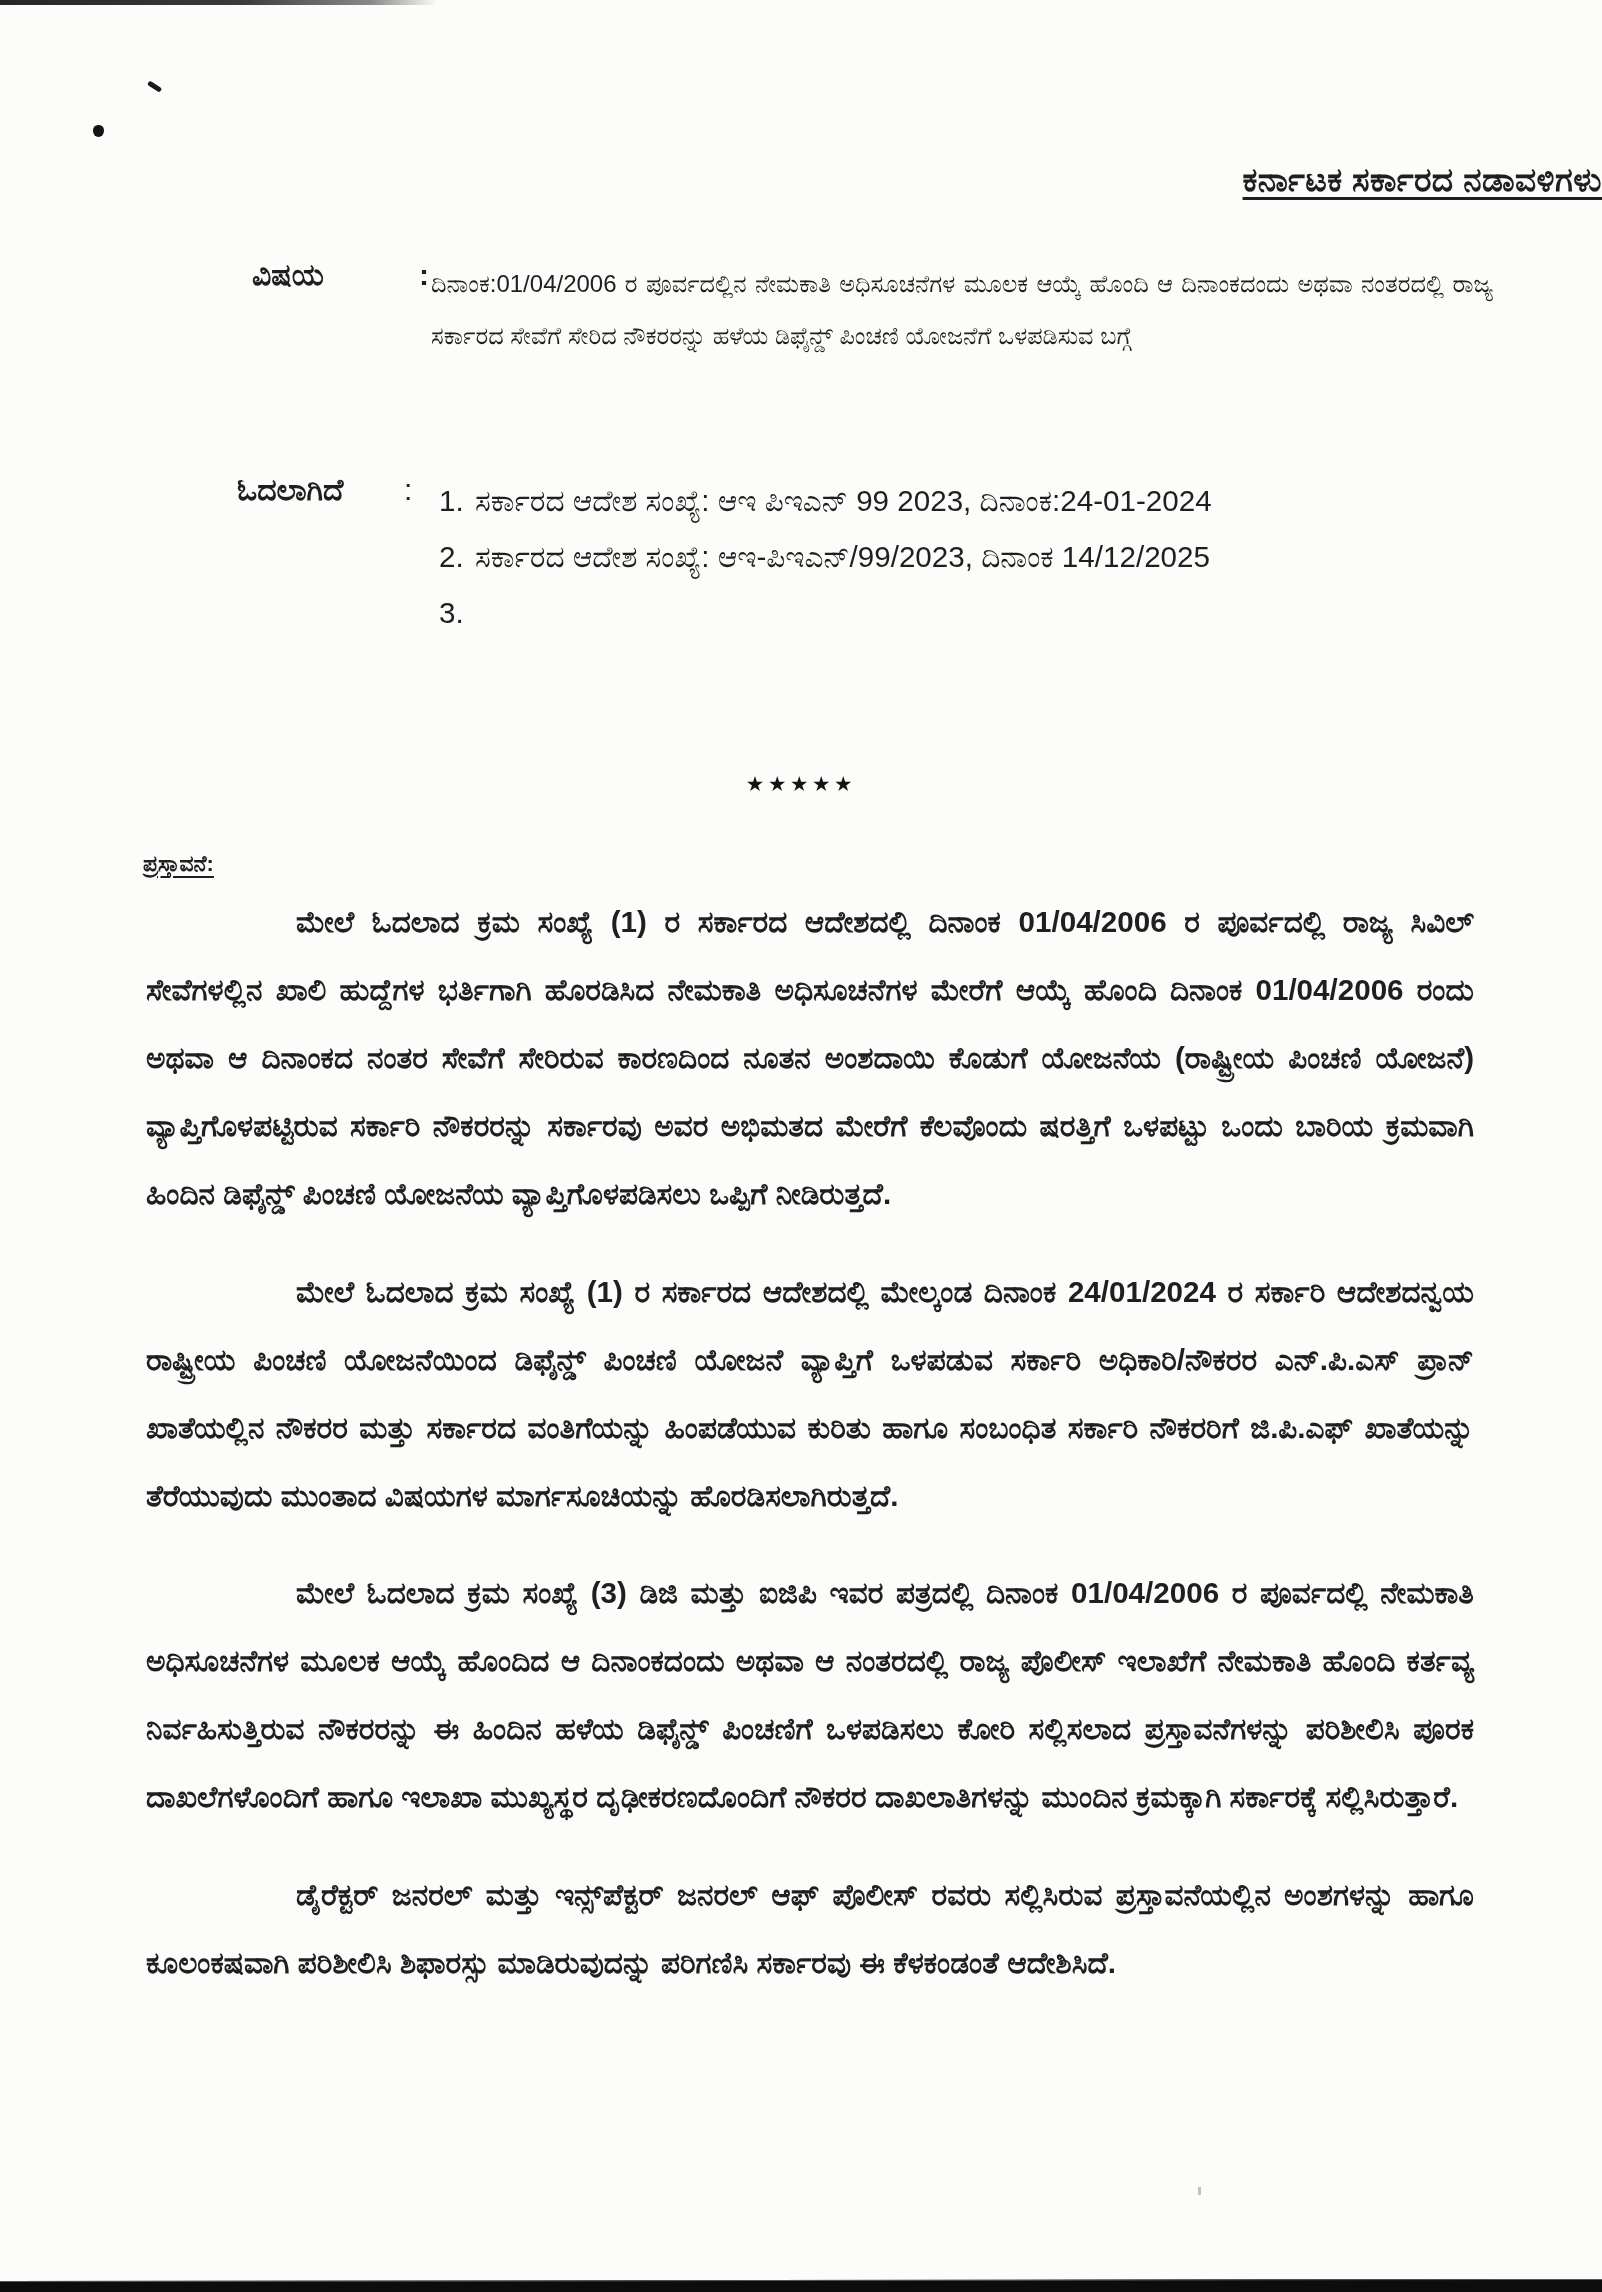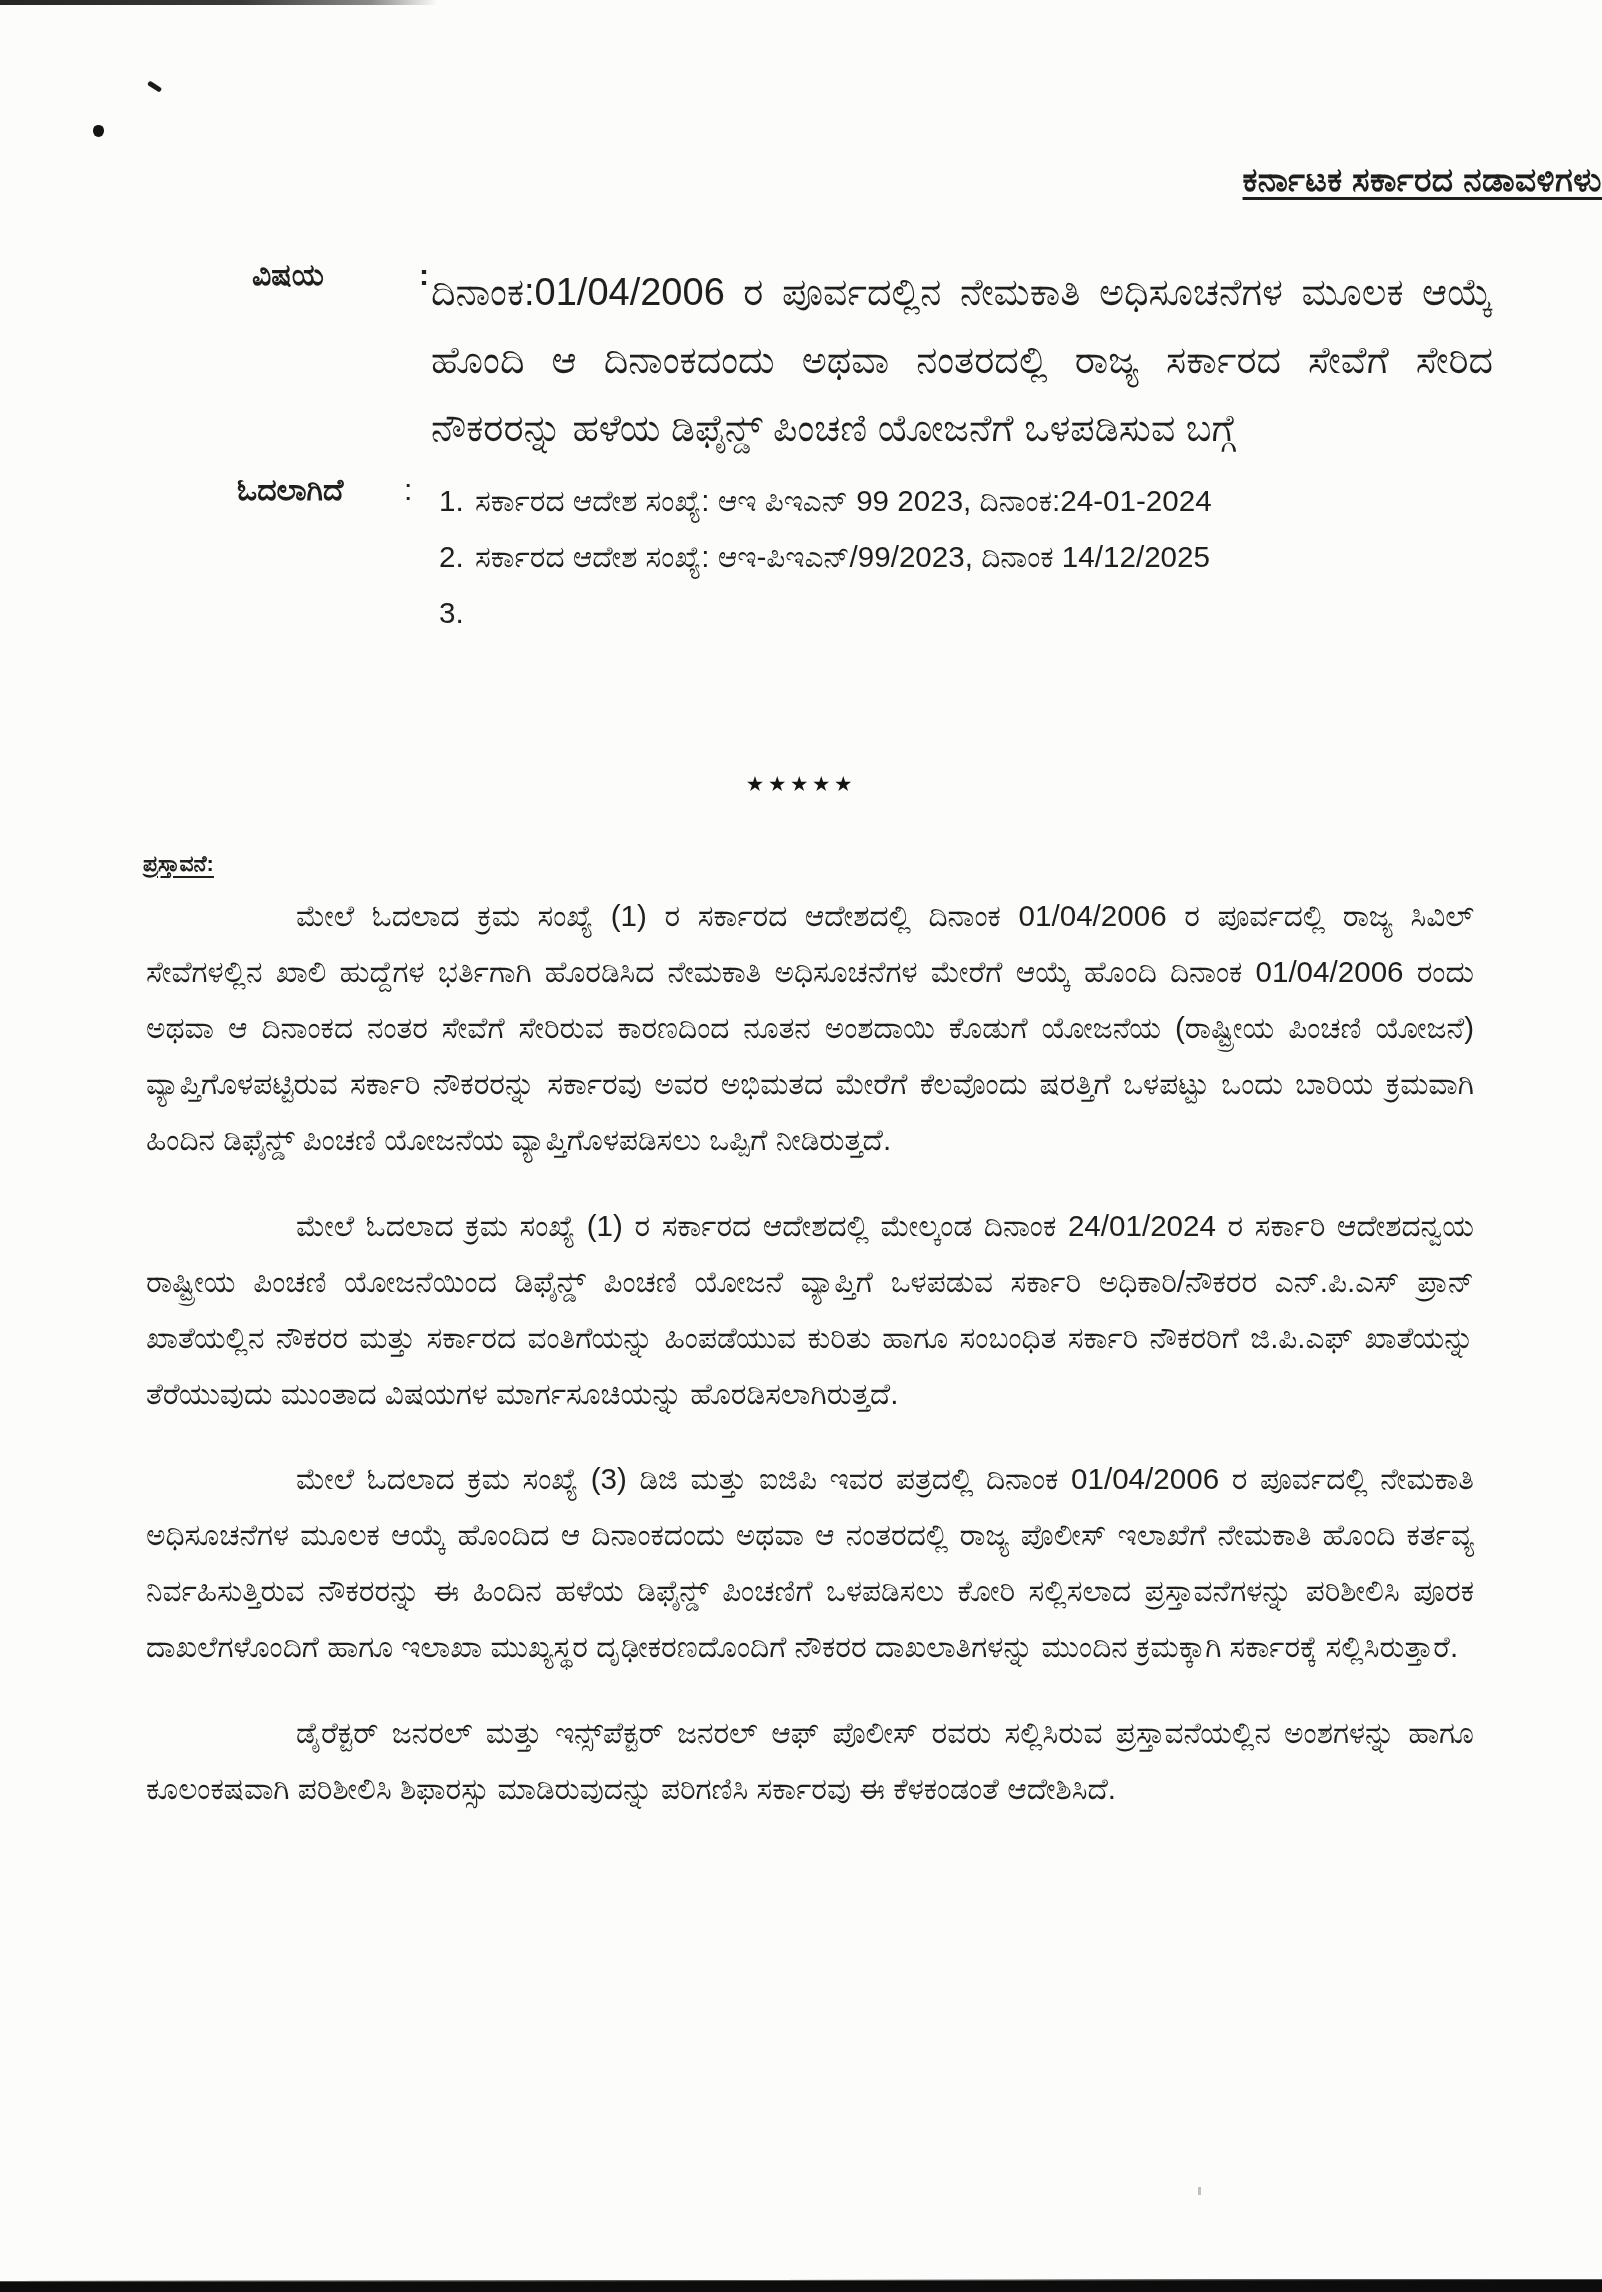--- a/index.html
+++ b/index.html
@@ -60,21 +60,21 @@
   .field-label {
     position: absolute; left: 235px; top: 0;
     font-size: 30px; font-weight: bold;
   }
   .field-colon {
     position: absolute; left: 402px; top: 0;
     font-size: 30px; font-weight: bold;
   }
   .subject-text {
     margin-left: 414px; width: 1062px;
-    font-size: 38px; line-height: 68px;
+    font-size: 24px; line-height: 52px;
     text-align: justify;
   }
 
   
   .read-row { position: absolute; top: 473px; left: 0; width: 100%; }
   .read-row .field-label { left: 237px; }
   .read-row .field-colon { left: 404px; font-weight: normal; }
   .read-list {
     margin: 0 0 0 439px; padding: 0;
     width: 1039px; list-style: none;
@@ -100,23 +100,24 @@
     font-size: 22px; font-weight: bold;
     text-decoration: underline;
     text-underline-offset: 5.4px;
   }
   .body-text {
     position: absolute; top: 888px; left: 146px;
     width: 1328px;
   }
   .body-text p {
     margin: 0 0 29.6px 0;
-    font-size: 29.6px; line-height: 56px;
+    font-size: 29.6px; line-height: 68px;
     text-align: justify;
     text-indent: 150px;
+    font-weight: bold;
   }
 </style>
 </head>
 <body>
 
 <div class="page">
 
   <div class="art-top-strip"></div>
   <div class="art-tick"></div>
   <div class="art-dot"></div>

